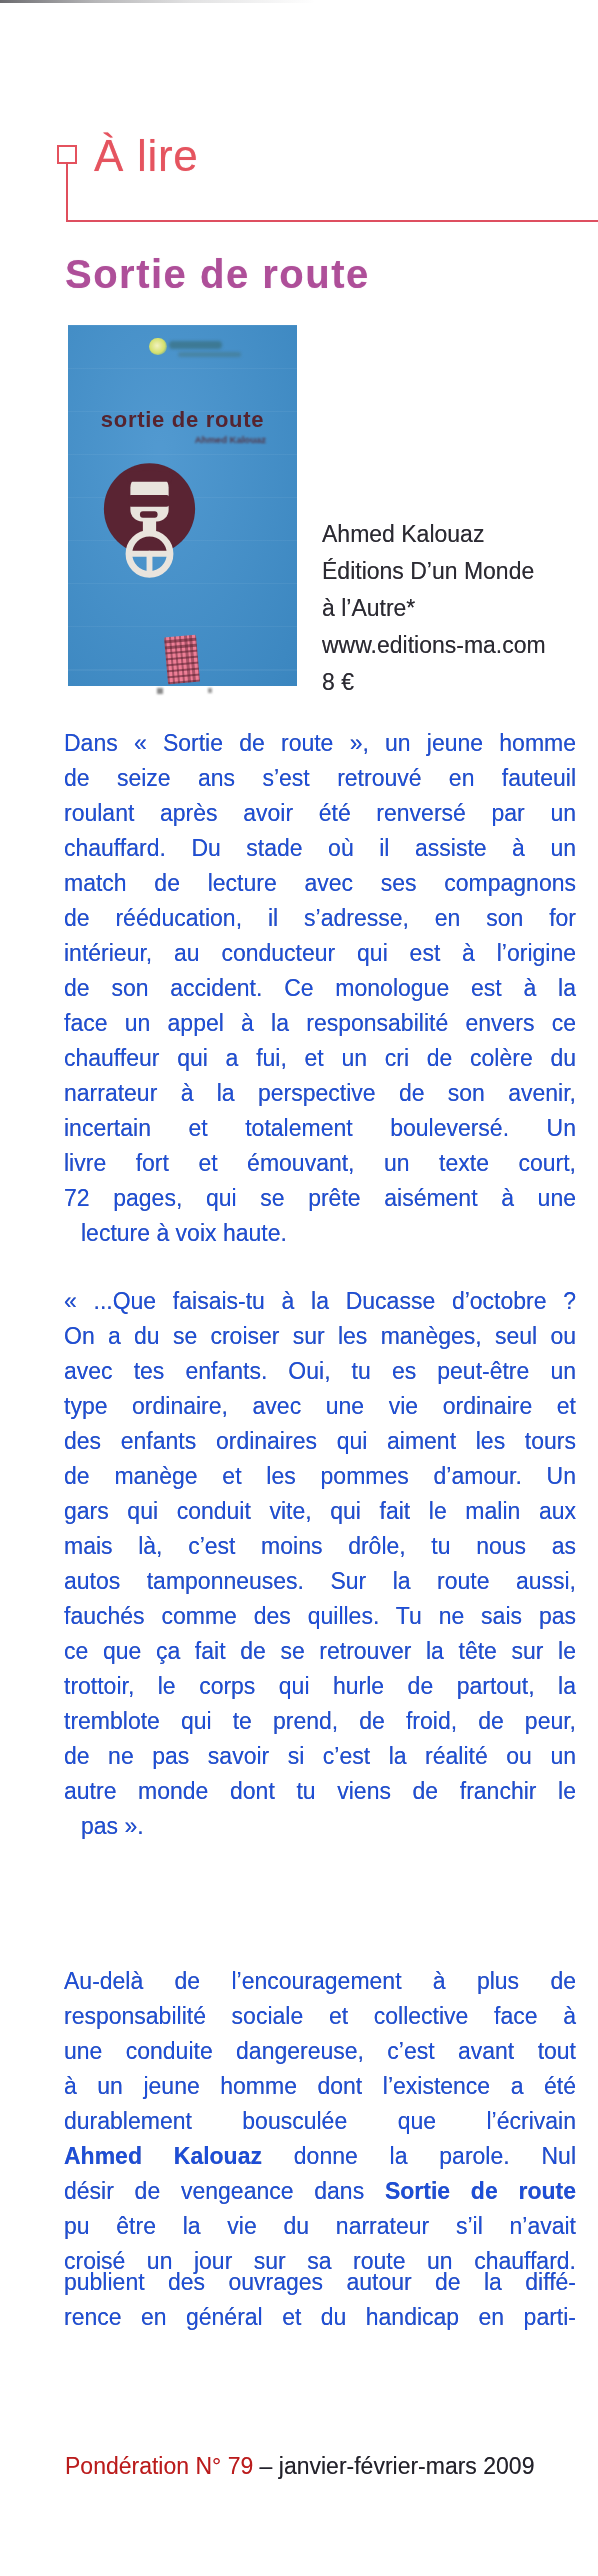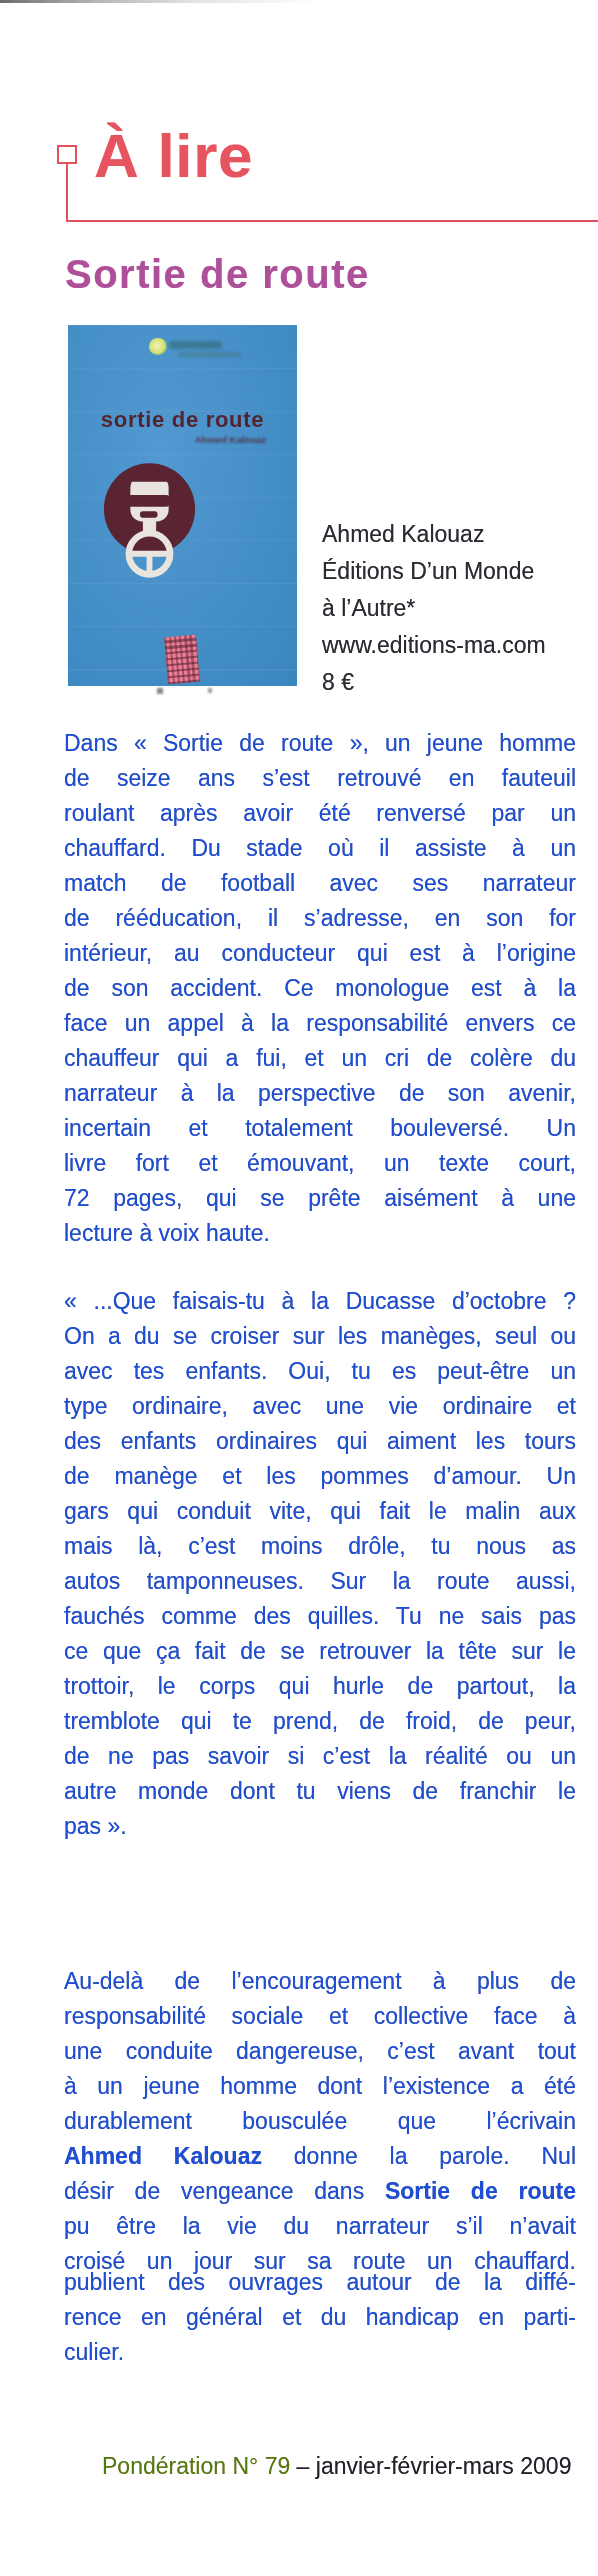--- a/index.html
+++ b/index.html
@@ -17,21 +17,21 @@
   }
   
   .hdr-square{
     position:absolute;left:57px;top:145px;width:16px;height:14.7px;
     border:2.2px solid #e4525e;background:#fff;
   }
   .hdr-vline{position:absolute;left:66px;top:162px;width:2.2px;height:59px;background:#e04f5c;}
   .hdr-hline{position:absolute;left:66px;top:220px;width:533px;height:2.2px;background:#de4f60;}
   .hdr-title{
     position:absolute;left:94px;top:119px;
-    font-size:62px;font-weight:bold;color:#e5545f;
+    font-size:44px;font-weight:normal;color:#e5545f;
     letter-spacing:0.7px;line-height:73px;
     text-shadow:0 0 0.7px rgba(229,84,95,.55);
   }
   
   .article-title{
     position:absolute;left:65px;top:248px;
     font-size:40px;font-weight:bold;color:#ae4f99;
     letter-spacing:1.5px;line-height:53px;
     text-shadow:0 0 0.7px rgba(174,79,153,.5);
   }
@@ -89,33 +89,33 @@
     position:absolute;left:64px;width:512px;
     color:#1d4ed8;font-size:23px;
     text-shadow:0 0 0.3px rgba(38,36,44,.55);
   }
   .para.italic{}
   .pline{
     height:35px;line-height:35px;
     text-align:justify;text-align-last:justify;
     overflow:visible;
   }
-  .pline.left-last{text-align-last:left;}
+  .pline.left-last{text-align-last:left;margin-left:17px;}
   .pline .b{font-weight:bold;}
   .p1{top:726px;}
   .quote{top:1284px;}
   .p3{top:1964px;}
   .footnote{top:2265px;}
   
   .footer{
     position:absolute;left:65px;top:2452px;width:529px;
     font-size:23px;line-height:29px;color:#23222b;
     text-shadow:0 0 0.3px rgba(35,34,43,.5);
   }
-  .footer .mag{color:#4d7c0f;text-shadow:0 0 0.4px rgba(233,107,115,.6);margin-left:37px;}
+  .footer .mag{color:#b91c1c;text-shadow:0 0 0.4px rgba(233,107,115,.6);}
 </style>
 </head>
 <body>
 
 <div class="page">
 
   <div class="top-artifact"></div>
 
   <div class="hdr-square"></div>
   <div class="hdr-vline"></div>
@@ -153,21 +153,21 @@
       <div class="line">à l’Autre*</div>
       <div class="line">www.editions-ma.com</div>
       <div class="line">8 €</div>
     </div>
 
   <section class="para p1">
       <div class="pline">Dans « Sortie de route », un jeune homme</div>
       <div class="pline">de seize ans s’est retrouvé en fauteuil</div>
       <div class="pline">roulant après avoir été renversé par un</div>
       <div class="pline">chauffard. Du stade où il assiste à un</div>
-      <div class="pline">match de football avec ses narrateur</div>
+      <div class="pline">match de lecture avec ses compagnons</div>
       <div class="pline">de rééducation, il s’adresse, en son for</div>
       <div class="pline">intérieur, au conducteur qui est à l’origine</div>
       <div class="pline">de son accident. Ce monologue est à la</div>
       <div class="pline">face un appel à la responsabilité envers ce</div>
       <div class="pline">chauffeur qui a fui, et un cri de colère du</div>
       <div class="pline">narrateur à la perspective de son avenir,</div>
       <div class="pline">incertain et totalement bouleversé. Un</div>
       <div class="pline">livre fort et émouvant, un texte court,</div>
       <div class="pline">72 pages, qui se prête aisément à une</div>
       <div class="pline left-last">lecture à voix haute.</div>
@@ -197,19 +197,18 @@
       <div class="pline">à un jeune homme dont l’existence a été</div>
       <div class="pline">durablement bousculée que l’écrivain</div>
       <div class="pline"><span class="b">Ahmed Kalouaz</span><span> donne la parole. Nul</span></div>
       <div class="pline"><span>désir de vengeance dans </span><span class="b">Sortie de route</span></div>
       <div class="pline">pu être la vie du narrateur s’il n’avait</div>
       <div class="pline">croisé un jour sur sa route un chauffard.</div>
     </section>
   <section class="para italic footnote">
       <div class="pline">publient des ouvrages autour de la diffé-</div>
       <div class="pline">rence en général et du handicap en parti-</div>
-      <div class="pline left-last">culier.</div>
     </section>
 
   <div class="footer"><span class="mag">Pondération N° 79</span><span> – janvier-février-mars 2009</span></div>
 
 </div>
 
 
 </body></html>

